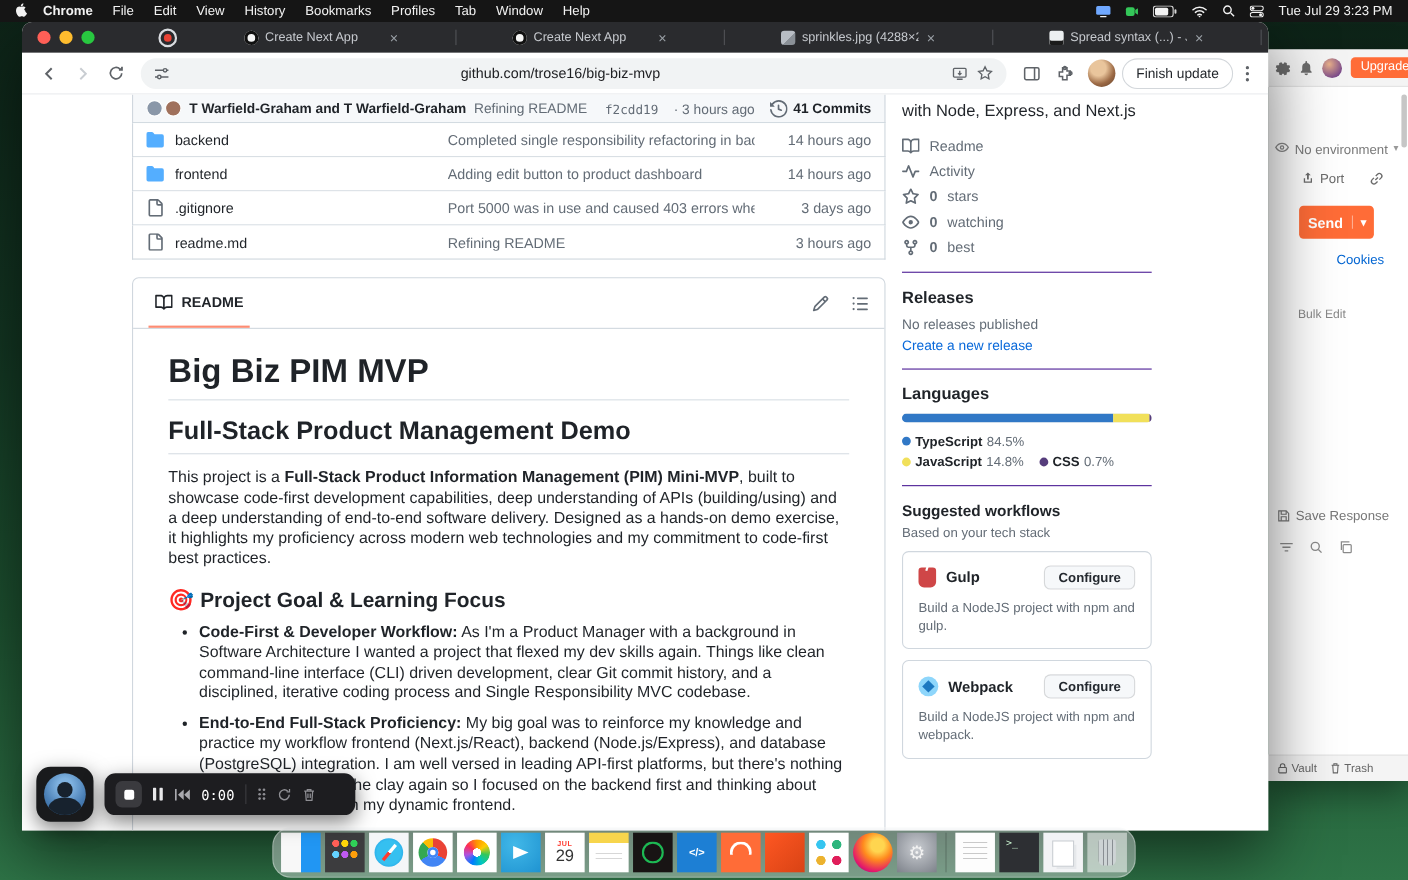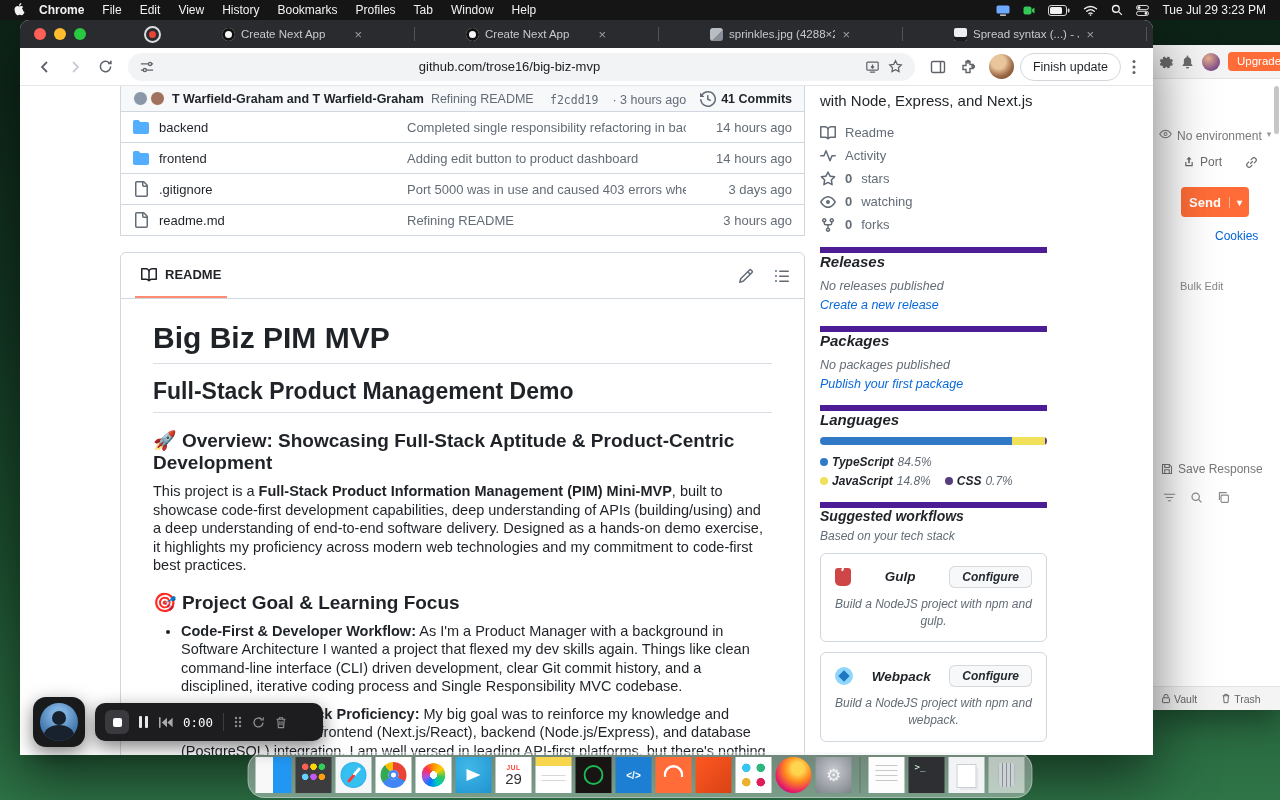--- a/index.html
+++ b/index.html
@@ -29,21 +29,21 @@
   .pm-linkic{margin-left:18px;}
   .pm-send{position:absolute;top:142px;left:28px;width:68px;height:30px;background:#ff6c37;border-radius:4px;
            display:flex;align-items:center;color:#fff;font-weight:600;font-size:13px;}
   .pm-send-label{flex:1;text-align:center;}
   .pm-send-caret{width:20px;text-align:center;border-left:1px solid rgba(255,255,255,.45);font-size:10px;}
   .pm-cookies{position:absolute;top:184px;left:62px;color:#0265d2;font-size:12px;}
   .pm-bulk{position:absolute;top:235px;left:27px;color:#888;font-size:11px;}
   .pm-save{position:absolute;top:417px;left:8px;display:flex;align-items:center;gap:5px;font-size:12px;color:#777;}
   .pm-ricons{position:absolute;top:446px;left:10px;display:flex;align-items:center;gap:14px;}
   .pm-footer{position:absolute;left:0;right:0;bottom:0;height:24px;background:#f4f4f4;border-top:1px solid #e3e3e3;
-             display:flex;align-items:center;gap:24px;padding:0 8px;font-size:10.5px;color:#666;}
+             display:flex;align-items:center;gap:12px;padding:0 8px;font-size:10.5px;color:#666;}
   .pm-foot-item{display:flex;align-items:center;gap:3px;}
   .pm-scrollbar{position:absolute;right:1px;top:41px;width:5px;height:48px;background:#c6c6c6;border-radius:3px;}
 
   
   .chrome{position:absolute;left:20px;top:20px;width:1133px;height:735px;border-radius:9px 9px 0 0;overflow:hidden;
           box-shadow:0 22px 60px rgba(0,0,0,.55);z-index:10;display:flex;flex-direction:column;background:#fff;}
   .tabstrip{height:28px;flex:0 0 28px;background:#2a2b2e;display:flex;align-items:center;padding-left:14px;gap:44px;}
   .lights{display:flex;gap:8px;margin-right:14px;}
   .light{width:12px;height:12px;border-radius:50%;display:inline-block;}
   .light.red{background:#ff5f57}.light.yellow{background:#febc2e}.light.green{background:#28c840}
@@ -107,32 +107,32 @@
   .md-h3{font-size:19px;font-weight:700;margin:16px 0 8px;}
   .md-p{font-size:14.5px;line-height:1.28;margin-bottom:10px;}
   .md-ul{padding-left:28px;font-size:14.5px;line-height:1.28;}
   .md-ul li{margin-bottom:9px;}
 
   .gh-side{position:absolute;left:800px;top:4px;width:227px;font-size:13px;}
   .side-desc{font-size:15px;line-height:1.45;color:#1f2328;margin-bottom:13px;}
   .side-meta{list-style:none;display:flex;flex-direction:column;gap:7px;color:#636c76;font-size:13px;margin:4px 0 14px;}
   .side-meta li{display:flex;align-items:center;gap:9px;}
   .side-meta .cnt{font-weight:600;}
-  .side-sec{border-top:6px solid #4c1d95;margin-top:14px;font-style:italic;}
+  .side-sec{border-top:1px solid #4c1d95;padding-top:14px;margin-top:14px;}
   .side-h{font-size:15px;font-weight:700;margin-bottom:9px;color:#1f2328;}
   .side-empty{color:#636c76;font-size:12.5px;margin-bottom:4px;}
   .side-link{color:#0969da;font-size:12.5px;}
   .lang-bar{display:flex;height:8px;border-radius:4px;overflow:hidden;margin:4px 0 10px;background:#eee;}
   .lang-bar span{height:100%;display:block;}
   .lang-legend{display:flex;flex-wrap:wrap;gap:5px 14px;font-size:12px;align-items:center;}
   .lang-dot{width:8px;height:8px;border-radius:50%;display:inline-block;margin-right:4px;}
   .lang-name{font-weight:600;color:#1f2328;}
   .lang-pct{color:#636c76;margin-left:4px;}
   .wf-sub{color:#636c76;font-size:12px;margin:-4px 0 10px;}
-  .wf-card{border:1px solid #d0d7de;border-radius:6px;padding:12px 14px;margin-bottom:10px;background:#fff;text-align:center;}
+  .wf-card{border:1px solid #d0d7de;border-radius:6px;padding:12px 14px;margin-bottom:10px;background:#fff;}
   .wf-head{display:flex;align-items:center;gap:9px;}
   .wf-name{font-weight:600;font-size:13.5px;flex:1;color:#1f2328;}
   .wf-btn{font-size:12px;font-weight:600;color:#24292f;background:#f6f8fa;border:1px solid rgba(31,35,40,.15);
           border-radius:6px;padding:3px 12px;white-space:nowrap;}
   .wf-desc{color:#636c76;font-size:12px;margin-top:8px;line-height:1.4;}
   .wf-ic-gulp{width:16px;height:18px;background:#cf4647;border-radius:3px 3px 5px 5px;flex:none;position:relative;}
   .wf-ic-gulp::after{content:"";position:absolute;left:7px;top:-3px;width:2px;height:6px;background:#fff;transform:rotate(18deg);}
   .wf-ic-webpack{width:18px;height:18px;border-radius:50%;background:#8ed6fb;flex:none;position:relative;}
   .wf-ic-webpack::after{content:"";position:absolute;left:5px;top:5px;width:8px;height:8px;background:#1c78c0;transform:rotate(45deg);}
 
@@ -456,21 +456,20 @@
                 <path d="M11.013 1.427a1.75 1.75 0 0 1 2.474 0l1.086 1.086a1.75 1.75 0 0 1 0 2.474l-8.61 8.61c-.21.21-.47.364-.756.445l-3.251.93a.75.75 0 0 1-.927-.928l.929-3.25c.081-.286.235-.547.445-.758l8.61-8.61Zm.176 4.823L9.75 4.81l-6.286 6.287a.253.253 0 0 0-.064.108l-.558 1.953 1.953-.558a.253.253 0 0 0 .108-.064Zm1.238-3.763a.25.25 0 0 0-.354 0L10.811 3.75l1.439 1.44 1.263-1.263a.25.25 0 0 0 0-.354Z"></path>
               </svg>
             <svg class="oct" viewBox="0 0 16 16">
                 <path d="M5.75 2.5h8.5a.75.75 0 0 1 0 1.5h-8.5a.75.75 0 0 1 0-1.5Zm0 5h8.5a.75.75 0 0 1 0 1.5h-8.5a.75.75 0 0 1 0-1.5Zm0 5h8.5a.75.75 0 0 1 0 1.5h-8.5a.75.75 0 0 1 0-1.5ZM2 14a1 1 0 1 1 0-2 1 1 0 0 1 0 2Zm1-6a1 1 0 1 1-2 0 1 1 0 0 1 2 0ZM2 4a1 1 0 1 1 0-2 1 1 0 0 1 0 2Z"></path>
               </svg>
           </span>
         </div>
         <div class="readme-body">
           <div class="md-h1">Big Biz PIM MVP</div>
           <div class="md-h2">Full-Stack Product Management Demo</div>
-          <div class="md-h3">🚀 Overview: Showcasing Full-Stack Aptitude &amp; Product-Centric Development</div>
           <p class="md-p"><span>This project is a </span><strong>Full-Stack Product Information Management (PIM) Mini-MVP</strong><span>, built to showcase code-first development capabilities, deep understanding of APIs (building/using) and a deep understanding of end-to-end software delivery. Designed as a hands-on demo exercise, it highlights my proficiency across modern web technologies and my commitment to code-first best practices.</span></p>
           <div class="md-h3">🎯 Project Goal &amp; Learning Focus</div>
           <ul class="md-ul">
             <li><strong>Code-First &amp; Developer Workflow:</strong><span> As I'm a Product Manager with a background in Software Architecture I wanted a project that flexed my dev skills again. Things like clean command-line interface (CLI) driven development, clear Git commit history, and a disciplined, iterative coding process and Single Responsibility MVC codebase.</span></li>
             <li><strong>End-to-End Full-Stack Proficiency:</strong><span> My big goal was to reinforce my knowledge and practice my workflow frontend (Next.js/React), backend (Node.js/Express), and database (PostgreSQL) integration. I am well versed in leading API-first platforms, but there's nothing like putting fingers in the clay again so I focused on the backend first and thinking about how this may play with my dynamic frontend.</span></li>
 
           </ul>
         </div>
       </div>
     </div>
@@ -502,35 +501,30 @@
               <path d="M8 2c1.981 0 3.671.992 4.933 2.078 1.27 1.091 2.187 2.345 2.637 3.023a1.62 1.62 0 0 1 0 1.798c-.45.678-1.367 1.932-2.637 3.023C11.67 13.008 9.981 14 8 14c-1.981 0-3.671-.992-4.933-2.078C1.797 10.83.88 9.576.43 8.898a1.62 1.62 0 0 1 0-1.798c.45-.677 1.367-1.931 2.637-3.022C4.33 2.992 6.019 2 8 2ZM1.679 7.932a.12.12 0 0 0 0 .136c.411.622 1.241 1.75 2.366 2.717C5.176 11.758 6.527 12.5 8 12.5c1.473 0 2.825-.742 3.955-1.715 1.124-.967 1.954-2.096 2.366-2.717a.12.12 0 0 0 0-.136c-.412-.621-1.242-1.75-2.366-2.717C10.824 4.242 9.473 3.5 8 3.5c-1.473 0-2.825.742-3.955 1.715-1.124.967-1.954 2.096-2.366 2.717ZM8 10a2 2 0 1 1-.001-3.999A2 2 0 0 1 8 10Z"></path>
             </svg>
           <span class="cnt">0</span>
           <span>watching</span>
         </li>
         <li>
           <svg class="oct" viewBox="0 0 16 16">
               <path d="M5 5.372v.878c0 .414.336.75.75.75h4.5a.75.75 0 0 0 .75-.75v-.878a2.25 2.25 0 1 1 1.5 0v.878a2.25 2.25 0 0 1-2.25 2.25h-1.5v2.128a2.251 2.251 0 1 1-1.5 0V8.5h-1.5A2.25 2.25 0 0 1 3.5 6.25v-.878a2.25 2.25 0 1 1 1.5 0ZM5 3.25a.75.75 0 1 0-1.5 0 .75.75 0 0 0 1.5 0Zm6.75.75a.75.75 0 1 0 0-1.5.75.75 0 0 0 0 1.5Zm-3 8.75a.75.75 0 1 0-1.5 0 .75.75 0 0 0 1.5 0Z"></path>
             </svg>
           <span class="cnt">0</span>
-          <span>forks</span>
+          <span>best</span>
         </li>
       </ul>
 
       <div class="side-sec">
         <div class="side-h">Releases</div>
         <div class="side-empty">No releases published</div>
         <a class="side-link">Create a new release</a>
       </div>
 
-      <div class="side-sec">
-        <div class="side-h">Packages</div>
-        <div class="side-empty">No packages published</div>
-        <a class="side-link">Publish your first package</a>
-      </div>
 
       <div class="side-sec">
         <div class="side-h">Languages</div>
         <div class="lang-bar">
           <span style="width: 84.5%; background: rgb(49, 120, 198);"></span>
           <span style="width: 14.8%; background: rgb(241, 224, 90);"></span>
           <span style="width: 0.7%; background: rgb(86, 61, 124);"></span>
         </div>
         <div class="lang-legend">
           <span><span class="lang-dot" style="background: rgb(49, 120, 198);"></span><span class="lang-name">TypeScript</span><span class="lang-pct">84.5%</span></span>

